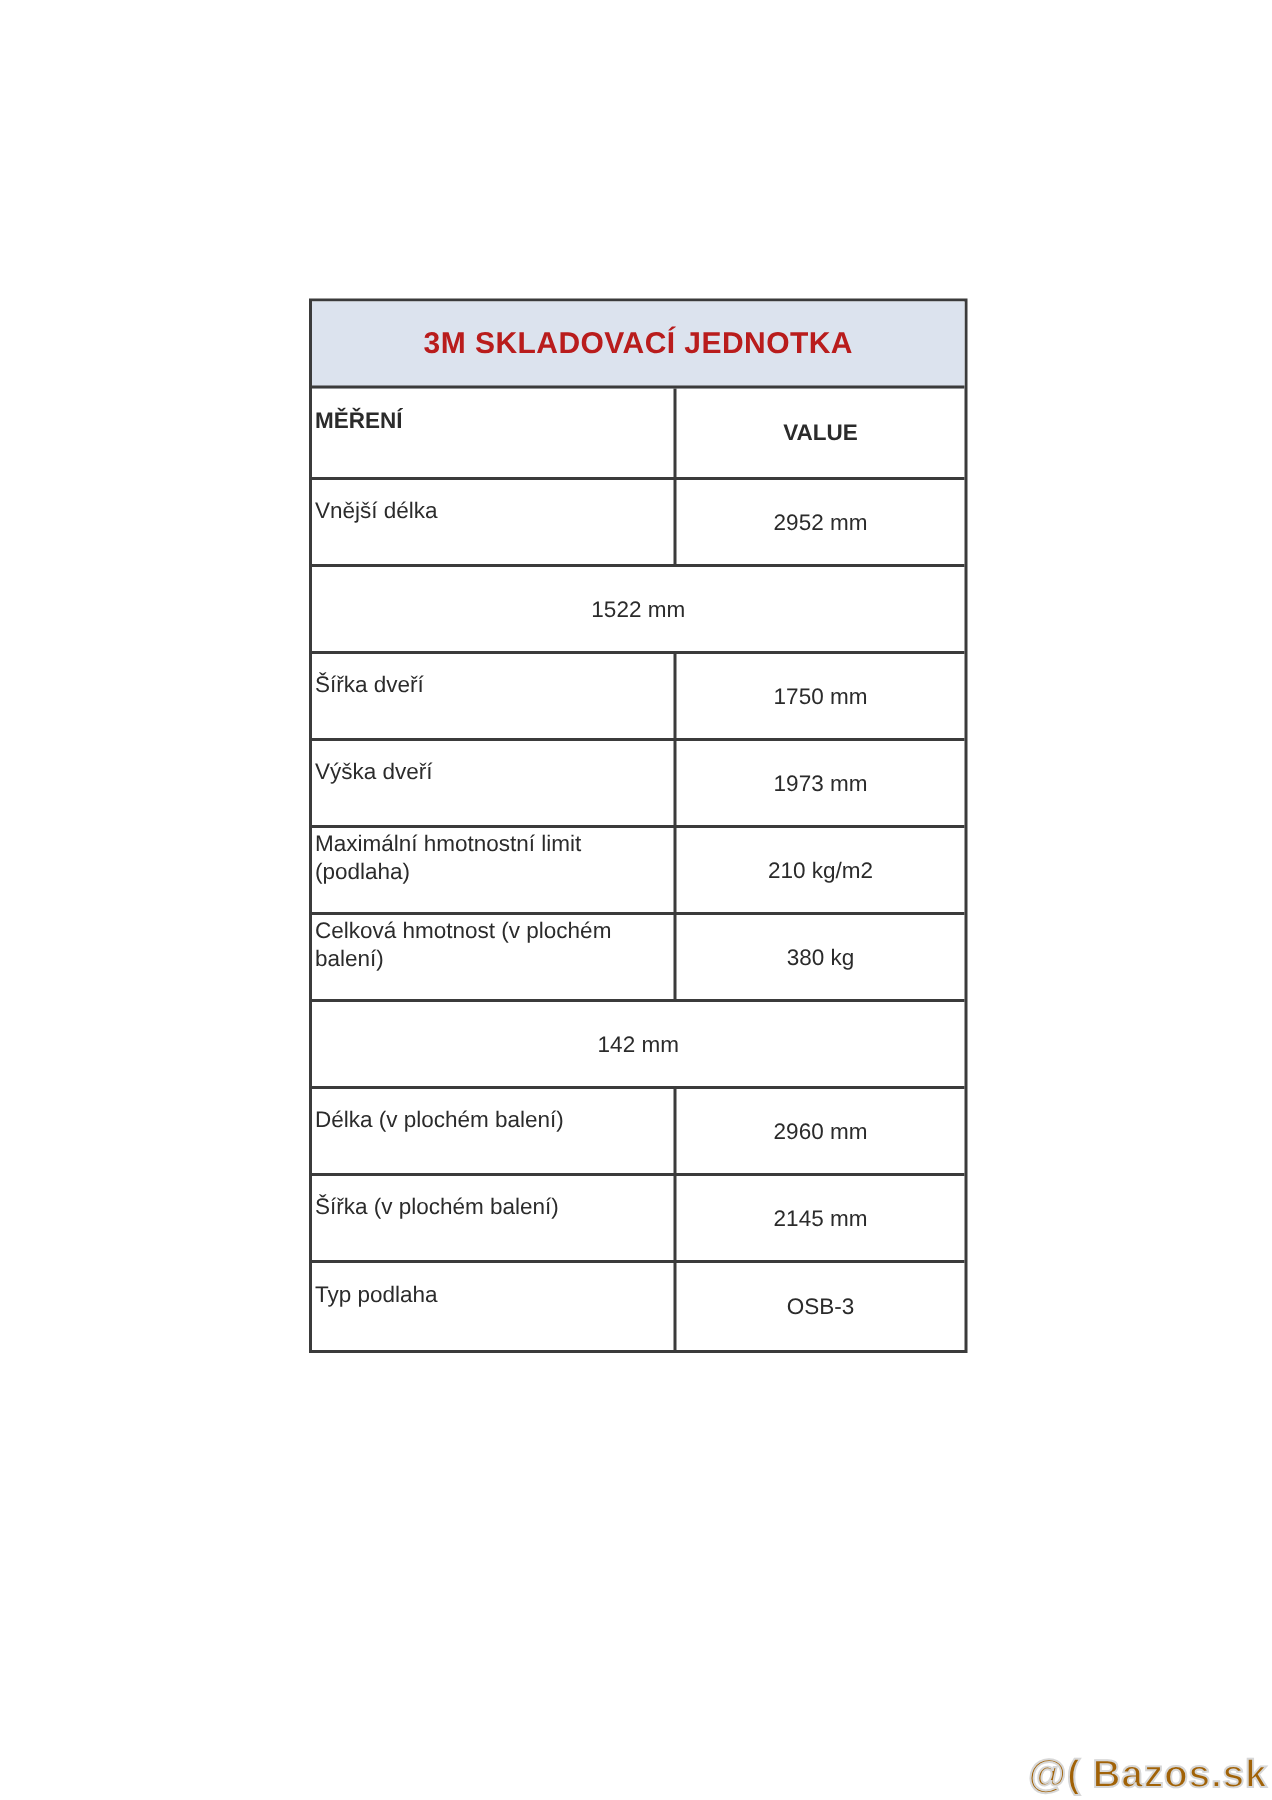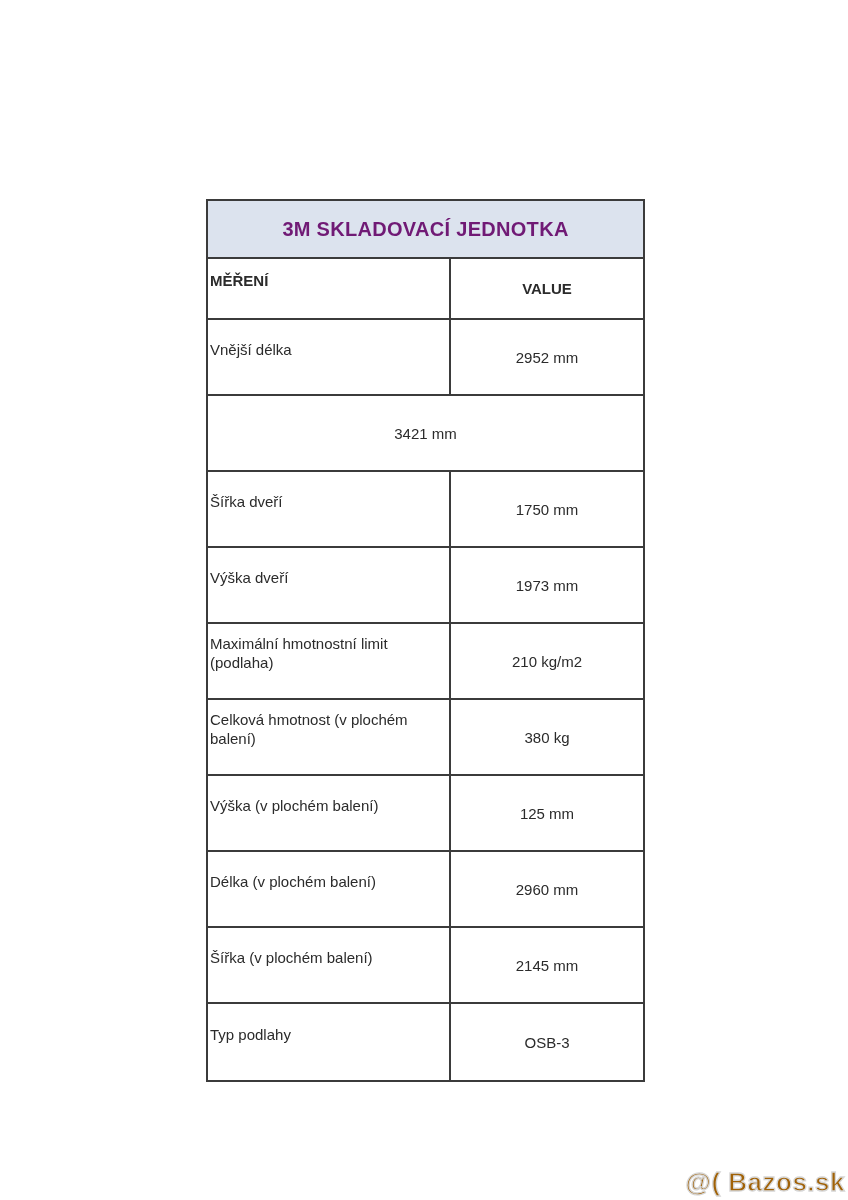--- a/index.html
+++ b/index.html
@@ -28,35 +28,35 @@
     height: 58px;
     background: var(--title-bg, #dce3ee);
     border-bottom: 2px solid var(--border-color, #3b3b3b);
     display: flex;
     align-items: center;
     justify-content: center;
   }
   .title-row .title-text {
     font-size: 20px;
     font-weight: bold;
-    color: #701a75;
+    color: #b91c1c;
     letter-spacing: 0.3px;
   }
   .header-row {
     height: 61px;
     display: flex;
     border-bottom: 2px solid var(--border-color, #3b3b3b);
   }
   .header-row .cell {
     font-size: 13px;
     font-weight: bold;
     color: #222222;
   }
   .trow {
-    height: 76px;
+    height: 58px;
     display: flex;
     border-bottom: 2px solid var(--border-color, #3b3b3b);
   }
   .trow:last-child { border-bottom: none; }
   .cell {
     display: flex;
     align-items: center;
   }
   .cell.label {
     width: 243px;
@@ -100,52 +100,51 @@
       <div class="cell label">MĚŘENÍ</div>
       <div class="cell value">VALUE</div>
     </div>
 
     <div>
         <div class="trow">
           <div class="cell label">Vnější délka</div>
           <div class="cell value">2952 mm</div>
         </div>
         <div class="trow">
-          <div class="cell value">3421 mm</div>
+          <div class="cell value">1522 mm</div>
         </div>
         <div class="trow">
           <div class="cell label">Šířka dveří</div>
           <div class="cell value">1750 mm</div>
         </div>
         <div class="trow">
           <div class="cell label">Výška dveří</div>
           <div class="cell value">1973 mm</div>
         </div>
         <div class="trow">
           <div class="cell label">Maximální hmotnostní limit (podlaha)</div>
           <div class="cell value">210 kg/m2</div>
         </div>
         <div class="trow">
           <div class="cell label">Celková hmotnost (v plochém balení)</div>
           <div class="cell value">380 kg</div>
         </div>
         <div class="trow">
-          <div class="cell label">Výška (v plochém balení)</div>
-          <div class="cell value">125 mm</div>
+          <div class="cell value">142 mm</div>
         </div>
         <div class="trow">
           <div class="cell label">Délka (v plochém balení)</div>
           <div class="cell value">2960 mm</div>
         </div>
         <div class="trow">
           <div class="cell label">Šířka (v plochém balení)</div>
           <div class="cell value">2145 mm</div>
         </div>
         <div class="trow">
-          <div class="cell label">Typ podlahy</div>
+          <div class="cell label">Typ podlaha</div>
           <div class="cell value">OSB-3</div>
         </div>
       </div>
   </div>
 
   <div class="watermark">@( Bazos.sk</div>
 
 </div>
 
 </body></html>

